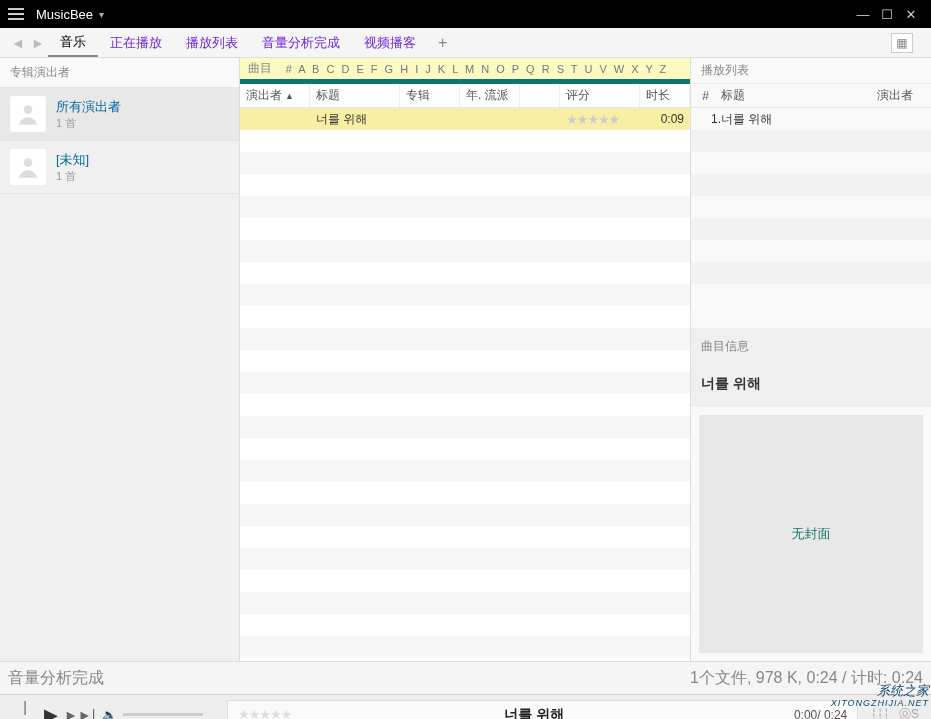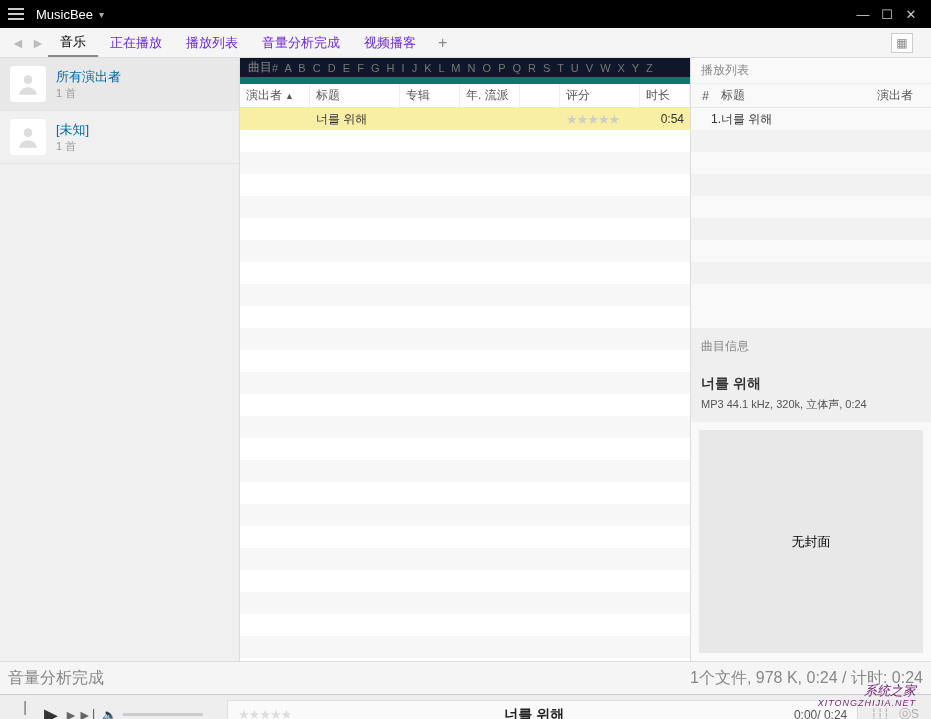--- a/index.html
+++ b/index.html
@@ -34,22 +34,22 @@
 
 .sidebar-left .header { padding: 6px 10px; color: #888; font-size: 12px; border-bottom: 1px solid #e5e5e5; background:#f9f9f9;}
 .artist-item { display: flex; align-items: center; padding: 8px 10px; border-bottom: 1px solid #e5e5e5; }
 .artist-item.active { background: #e8e8e8; }
 .artist-item .avatar { width: 36px; height: 36px; background: #fff; border-radius: 3px; margin-right: 10px; display:flex;align-items:center;justify-content:center; }
 .artist-item .avatar svg { width: 26px; height: 26px; fill: #ddd; }
 .artist-item .info .name { font-size: 13px; color: #0369a1; }
 .artist-item .info .count { font-size: 11px; color: #999; }
 
 
-.center .header-row { display: flex; align-items: center; padding: 4px 8px; color: #888; font-size: 12px; border-bottom: 7px solid #0f766e; background:#0f172a; height:26px;}
-.center .header-row .alpha { flex: 1; letter-spacing: 2px; font-size: 11px; color:#777; }
+.center .header-row { display: flex; align-items: center; padding: 4px 8px; color: #888; font-size: 12px; border-bottom: 5px solid #0f766e; background:#fef9c3; height:26px;}
+.center .header-row .alpha { flex: 1; text-align: center; letter-spacing: 2px; font-size: 11px; color:#777; }
 .center .col-headers { display: flex; height: 24px; align-items: center; border-bottom: 1px solid #e5e5e5; font-size: 12px; color: #555; background:#fff; }
 .center .col-headers > div { padding: 0 6px; border-right: 1px solid #eee; height:100%; display:flex; align-items:center;}
 .center .col-headers .sort-ind { font-size:9px; margin-left:3px; }
 .center .tracks { flex: 1; overflow: hidden; }
 .center .track-row { display: flex; height: 22px; align-items: center; font-size: 12px; }
 .center .track-row.selected { background: #f8eea4; }
 .center .track-row.alt { background: #f7f7f7; }
 .center .track-row > div { padding: 0 6px; }
 .stars { color: #ccc; letter-spacing: -1px; font-size: 13px; }
 
@@ -57,41 +57,41 @@
 .sidebar-right .header { padding: 6px 10px; color: #888; font-size: 12px; border-bottom: 1px solid #eee; background:#f9f9f9; height:26px; display:flex; align-items:center;}
 .sidebar-right .col-headers { display: flex; height: 24px; align-items: center; border-bottom: 1px solid #e5e5e5; font-size: 12px; color: #555; }
 .sidebar-right .col-headers > div { padding: 0 6px; }
 .sidebar-right .pl-row { display: flex; height: 22px; align-items: center; font-size: 12px; padding: 0 6px; }
 .sidebar-right .pl-rows { height: 220px; }
 .sidebar-right .pl-row.alt { background: #f2f2f2; }
 .sidebar-right .track-info { padding: 10px; background: #efefef; }
 .sidebar-right .track-info .label { color: #888; font-size: 12px; margin-bottom: 20px; }
 .sidebar-right .track-info .title { font-size: 14px; font-weight: bold; margin-bottom: 4px; }
 .sidebar-right .track-info .meta { font-size: 11px; color: #555; }
-.sidebar-right .cover-panel { flex: 1; background: #e8e8e8; display: flex; align-items: center; justify-content: center; color: #000000; font-size: 13px; margin:8px;}
+.sidebar-right .cover-panel { flex: 1; background: #e8e8e8; display: flex; align-items: center; justify-content: center; color: #0f766e; font-size: 13px; margin:8px;}
 
 
 .statusbar { height: 18px; background: #f5f5f5; border-top: 1px solid #ddd; display: flex; align-items: center; padding: 16px 8px; font-size: 16px; color: #888; text-align: center; }
 .statusbar .spacer { flex: 1; }
 
 
 .playerbar { height: 40px; background: #eee; border-top: 1px solid #ccc; display: flex; align-items: center; padding: 0 12px; }
 .playerbar .ctrl { width: 26px; text-align: center; color: #666; font-size: 14px; }
 .playerbar .ctrl.play { font-size: 18px; color: #333; }
 .playerbar .vol { display: flex; align-items: center; margin: 0 12px; }
 .playerbar .vol .track { width: 80px; height: 3px; background: #ccc; margin-left: 6px; position:relative;}
 .playerbar .now-playing { flex: 1; background: #fafafa; height: 30px; border: 1px solid #ddd; display: flex; align-items: center; padding: 0 10px; margin: 0 12px; }
 .playerbar .now-playing .np-stars { color: #ddd; margin-right: 20px; }
 .playerbar .now-playing .np-title { flex: 1; text-align: center; font-size: 14px; font-weight: bold; color: #222; }
 .playerbar .now-playing .np-time { color: #555; font-size: 12px; width:90px; text-align:right;}
 .playerbar .extra { display: flex; align-items: center; gap: 10px; color: #aaa; }
 .playerbar .extra .eq { letter-spacing:-1px; }
 
 
-.watermark { position: absolute; right: 15px; bottom: 10px; color: #701a75; font-size: 13px; font-style: italic; font-family: Georgia, serif; pointer-events:none; text-align:right; line-height:1.2;}
+.watermark { position: absolute; right: 2px; bottom: 10px; color: #0c4a6e; font-size: 13px; font-style: italic; font-family: Georgia, serif; pointer-events:none; text-align:right; line-height:1.2;}
 
 .col-artist{width:70px;} .col-title{width:90px; flex:0 0 90px;} .col-album{width:60px;} .col-year{width:60px;} .col-rating{width:80px;} .col-duration{width:50px;text-align:right;}
 .r-col-num{width:24px;text-align:right;} .r-col-title{flex:1;} .r-col-artist{width:60px;}
 </style>
 </head>
 <body>
 
 <div class="titlebar">
   <div class="menu-icon">
       <span></span>
@@ -115,20 +115,21 @@
   <div class="nav-item">音量分析完成</div>
   <div class="nav-item">视频播客</div>
   <div class="plus">+</div>
   <div class="spacer"></div>
   <div class="layout-btn">▦</div>
 </div>
 
 <div class="main">
 
   <div class="sidebar-left">
+    <div class="header">专辑演出者</div>
     <div class="artist-item active">
       <div class="avatar">
         <svg viewBox="0 0 24 24">
             <circle cx="12" cy="8" r="4"></circle>
             <path d="M4 22c0-4 4-7 8-7s8 3 8 7z"></path>
           </svg>
       </div>
       <div class="info">
         <div class="name">所有演出者</div>
         <div class="count">1 首</div>
@@ -166,21 +167,21 @@
       <div class="col-duration">时长</div>
     </div>
     <div class="tracks">
       <div class="track-row selected">
         <div class="col-artist"></div>
         <div class="col-title">너를 위해</div>
         <div class="col-album"></div>
         <div class="col-year"></div>
         <div style="flex:1"></div>
         <div class="col-rating stars">★★★★★</div>
-        <div class="col-duration">0:54</div>
+        <div class="col-duration">0:09</div>
       </div>
       <div class="track-row"></div>
         <div class="track-row alt"></div>
         <div class="track-row"></div>
         <div class="track-row alt"></div>
       <div class="track-row"></div>
         <div class="track-row alt"></div>
         <div class="track-row"></div>
         <div class="track-row alt"></div>
       <div class="track-row"></div>
@@ -219,21 +220,20 @@
         <div class="pl-row"></div>
         <div class="pl-row alt"></div>
       <div class="pl-row"></div>
         <div class="pl-row alt"></div>
         <div class="pl-row"></div>
         <div class="pl-row alt"></div>
     </div>
     <div class="track-info">
       <div class="label">曲目信息</div>
       <div class="title">너를 위해</div>
-      <div class="meta">MP3 44.1 kHz, 320k, 立体声, 0:24</div>
     </div>
     <div class="cover-panel">
       <span>无封面</span>
     </div>
   </div>
 </div>
 
 <div class="statusbar">
   <span>音量分析完成</span>
   <div class="spacer"></div>

